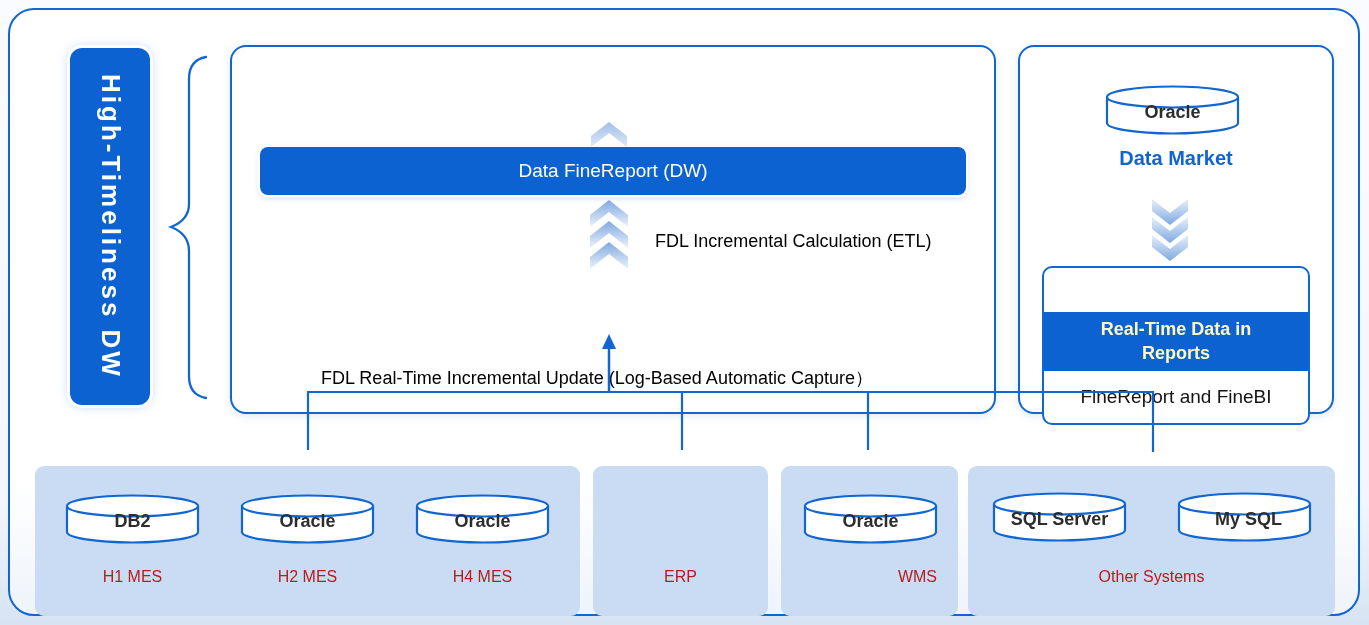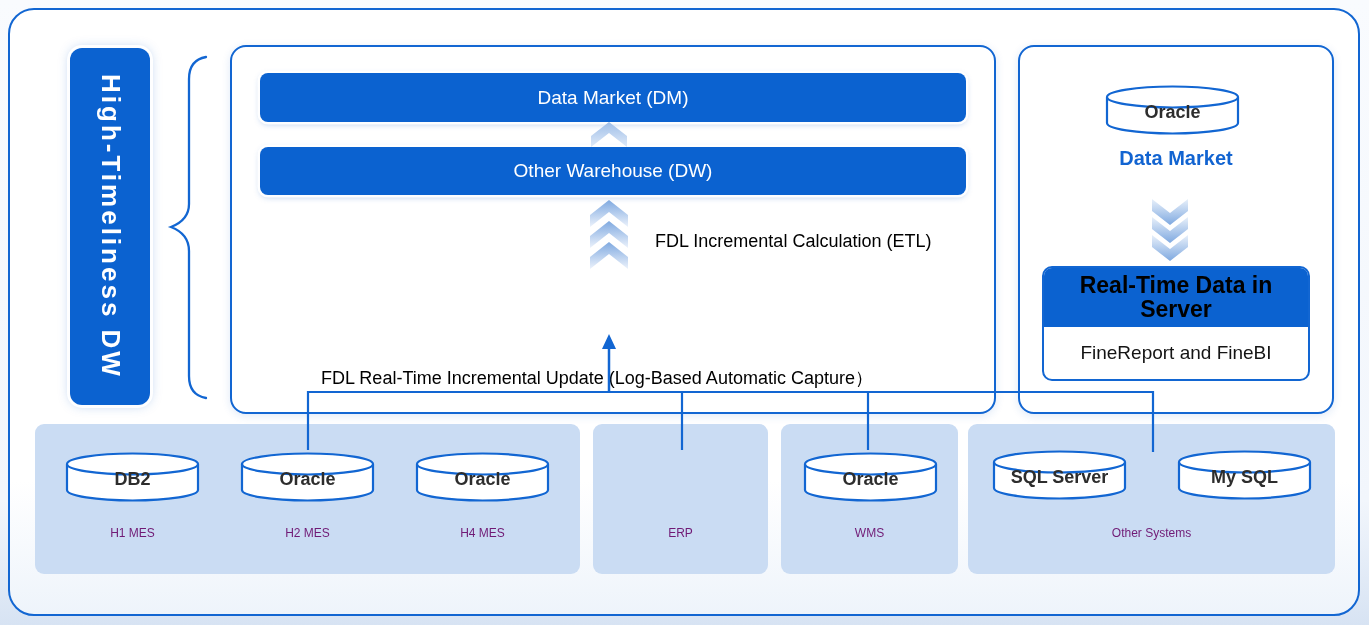--- a/index.html
+++ b/index.html
@@ -48,82 +48,79 @@
   .update-note{left:0;top:319px;width:730px;text-align:center;}
   .rp-datamarket{
     position:absolute;left:0;top:100px;width:100%;text-align:center;
     color:#1264d1;font-size:20px;font-weight:700;
   }
   .report-card{
     position:absolute;left:22px;top:219px;width:264px;
     border:2px solid #1266d2;border-radius:10px;overflow:hidden;background:#fff;
   }
   .report-card .hd{
-    background:#0b62d0;color:#000000;font-weight:bold;font-size:23px;
-    text-align:center;line-height:24px;padding:5px 4px 6px 4px;
+    background:#0b62d0;color:#fef9c3;font-weight:bold;font-size:18px;
+    text-align:center;line-height:24px;padding:5px 4px 6px 4px;margin-top:44px;
   }
   .report-card .bd{
     height:52px;display:flex;align-items:center;justify-content:center;
     color:#141414;font-size:19px;
   }
   .group{
-    position:absolute;top:424px;height:150px;
+    position:absolute;top:466px;height:150px;
     background:#cadcf3;border-radius:9px;
   }
   .g0{left:35px;width:545px;}
   .g1{left:593px;width:175px;}
   .g2{left:781px;width:177px;}
   .g3{left:968px;width:367px;}
   .cyl{position:absolute;width:135px;height:50px;font-weight:bold;}
   .cyl svg{position:absolute;left:0;top:0;}
   .cyl .cyl-label{
     position:absolute;left:0;top:17px;width:100%;text-align:center;
     color:#2d2d2d;font-size:18px;
   }
   .sys-label{
     position:absolute;top:102px;height:24px;
-    color:#701a75;font-size:12px;font-weight:500;text-align:center;
+    color:#b91c1c;font-size:16px;font-weight:500;text-align:center;
   }
   .overlay{position:absolute;left:0;top:0;width:1369px;height:625px;pointer-events:none;}
 </style>
 </head>
 <body>
 
 <div class="canvas">
 
   <div class="outer-panel"></div>
 
   <div class="left-box">
     <div class="vtitle">High-Timeliness DW</div>
   </div>
 
   <div class="big-box center-box">
-    <div class="blue-bar dm-bar">
-      <span>Data Market (DM)</span>
-    </div>
     <div class="blue-bar dw-bar">
-      <span>Other Warehouse (DW)</span>
+      <span>Data FineReport (DW)</span>
     </div>
     <div class="side-note etl-note">FDL Incremental Calculation (ETL)</div>
     <div class="side-note update-note">FDL Real-Time Incremental Update (Log-Based Automatic Capture）</div>
   </div>
 
   <div class="big-box right-panel">
     <div class="cyl" style="left:85px;top:38px;">
       <svg width="135" height="50" viewBox="0 0 135 50">
         <path d="M2,12 v26 a65.5,10.5 0 0 0 131,0 v-26" fill="#ffffff" stroke="#1266d2" stroke-width="2.2"></path>
         <ellipse cx="67.5" cy="12" rx="65.5" ry="10.5" fill="#ffffff" stroke="#1266d2" stroke-width="2.2"></ellipse>
       </svg>
       <span class="cyl-label">Oracle</span>
     </div>
     <div class="rp-datamarket">Data Market</div>
     <div class="report-card">
       <div class="hd">
         <div>Real-Time Data in</div>
-        <div>Server</div>
+        <div>Reports</div>
       </div>
       <div class="bd">
         <span>FineReport and FineBI</span>
       </div>
     </div>
   </div>
 
   <div class="group g0">
     <div class="cyl" style="left:30px;top:28px;">
       <svg width="135" height="50" viewBox="0 0 135 50">
@@ -156,32 +153,32 @@
   </div>
 
   <div class="group g2">
     <div class="cyl" style="left:22px;top:28px;">
       <svg width="135" height="50" viewBox="0 0 135 50">
         <path d="M2,12 v26 a65.5,10.5 0 0 0 131,0 v-26" fill="#ffffff" stroke="#1266d2" stroke-width="2.2"></path>
         <ellipse cx="67.5" cy="12" rx="65.5" ry="10.5" fill="#ffffff" stroke="#1266d2" stroke-width="2.2"></ellipse>
       </svg>
       <span class="cyl-label">Oracle</span>
     </div>
-    <div class="sys-label" style="left:0;width:100%;">WMS</div>
+    <div class="sys-label" style="left:0;width:100%;padding-left:48px;">WMS</div>
   </div>
 
   <div class="group g3">
     <div class="cyl" style="left:24px;top:26px;">
       <svg width="135" height="50" viewBox="0 0 135 50">
         <path d="M2,12 v26 a65.5,10.5 0 0 0 131,0 v-26" fill="#ffffff" stroke="#1266d2" stroke-width="2.2"></path>
         <ellipse cx="67.5" cy="12" rx="65.5" ry="10.5" fill="#ffffff" stroke="#1266d2" stroke-width="2.2"></ellipse>
       </svg>
       <span class="cyl-label">SQL Server</span>
     </div>
-    <div class="cyl" style="left:209px;top:26px;">
+    <div class="cyl" style="left:209px;top:26px;padding-left:8px;">
       <svg width="135" height="50" viewBox="0 0 135 50">
         <path d="M2,12 v26 a65.5,10.5 0 0 0 131,0 v-26" fill="#ffffff" stroke="#1266d2" stroke-width="2.2"></path>
         <ellipse cx="67.5" cy="12" rx="65.5" ry="10.5" fill="#ffffff" stroke="#1266d2" stroke-width="2.2"></ellipse>
       </svg>
       <span class="cyl-label">My SQL</span>
     </div>
     <div class="sys-label" style="left:0;width:100%;">Other Systems</div>
   </div>
 
   <svg class="overlay" viewBox="0 0 1369 625">

